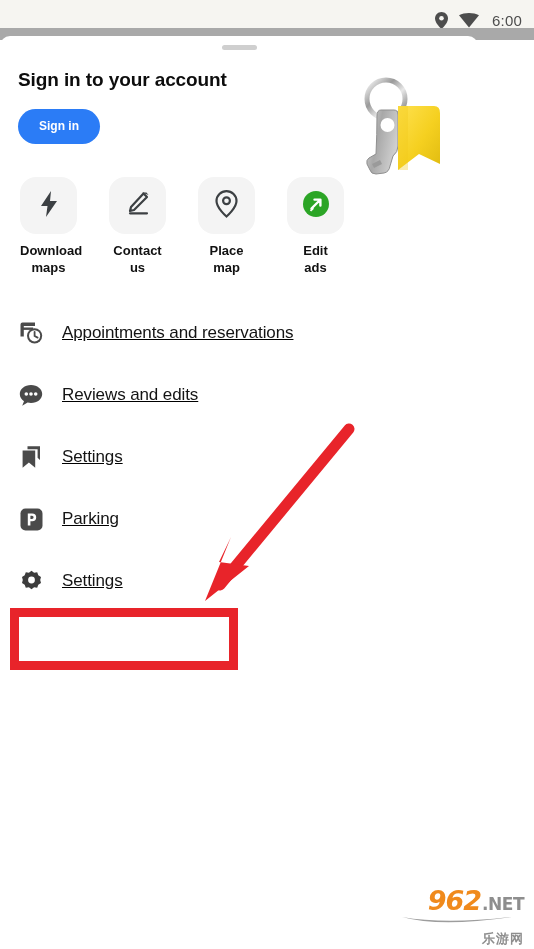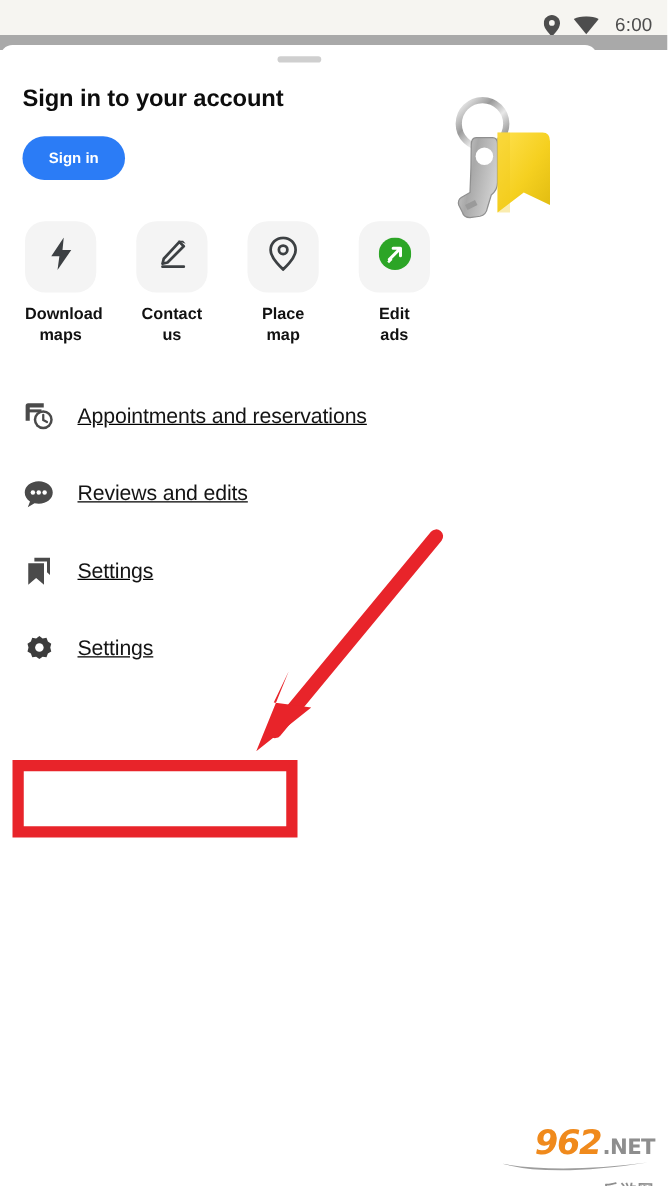--- a/index.html
+++ b/index.html
@@ -186,21 +186,21 @@
     width: 534px;
     height: 949px;
     pointer-events: none;
     z-index: 31;
   }
 
   
   .watermark {
     position: absolute;
     right: 10px;
-    bottom: 0;
+    bottom: 14px;
     width: 124px;
     height: 48px;
     z-index: 25;
   }
   .wm-top {
     display: flex;
     align-items: baseline;
     justify-content: flex-end;
     line-height: 1;
   }
@@ -393,20 +393,30 @@
     <div class="menu-row">
       <span class="menu-icon">
         <svg width="23" height="24" viewBox="0 0 23 24">
           <path d="M7.5 1.2 L20 1.2 L20 15 L17.6 12.8 L17.6 4.2 L7.5 4.2 Z" fill="#4a4a4a"></path>
           <path d="M2.6 5.6 L15.2 5.6 L15.2 22.8 L8.9 17.4 L2.6 22.8 Z" fill="#4a4a4a"></path>
         </svg>
       </span>
       <span class="menu-label">Settings</span>
     </div>
 
+    <div class="menu-row">
+      <span class="menu-icon">
+        <svg width="23" height="23" viewBox="0 0 23 23">
+          <rect x="0.5" y="0.5" width="22" height="22" rx="5" fill="#4a4a4a"></rect>
+          <path d="M7.8 17.6 L7.8 5.4 L12.2 5.4 Q16.2 5.4 16.2 9.3 Q16.2 13.2 12.2 13.2 L10.4 13.2 L10.4 17.6 Z
+                   M10.4 7.7 L10.4 10.9 L12 10.9 Q13.6 10.9 13.6 9.3 Q13.6 7.7 12 7.7 Z" fill="#ffffff"></path>
+        </svg>
+      </span>
+      <span class="menu-label">Parking</span>
+    </div>
 
     <div class="menu-row">
       <span class="menu-icon">
         <svg width="23" height="23" viewBox="0 0 23 23">
           <path d="M11.5 0.8 L14.1 2.7 L17.2 2.2 L18.3 5.2 L21 6.9 L20.2 10 L21 13.1 L18.3 14.8
                    L17.2 17.8 L14.1 17.3 L11.5 19.2 L8.9 17.3 L5.8 17.8 L4.7 14.8 L2 13.1
                    L2.8 10 L2 6.9 L4.7 5.2 L5.8 2.2 L8.9 2.7 Z" fill="#3c3c3c"></path>
           <circle cx="11.5" cy="10" r="3.4" fill="#ffffff"></circle>
         </svg>
       </span>

